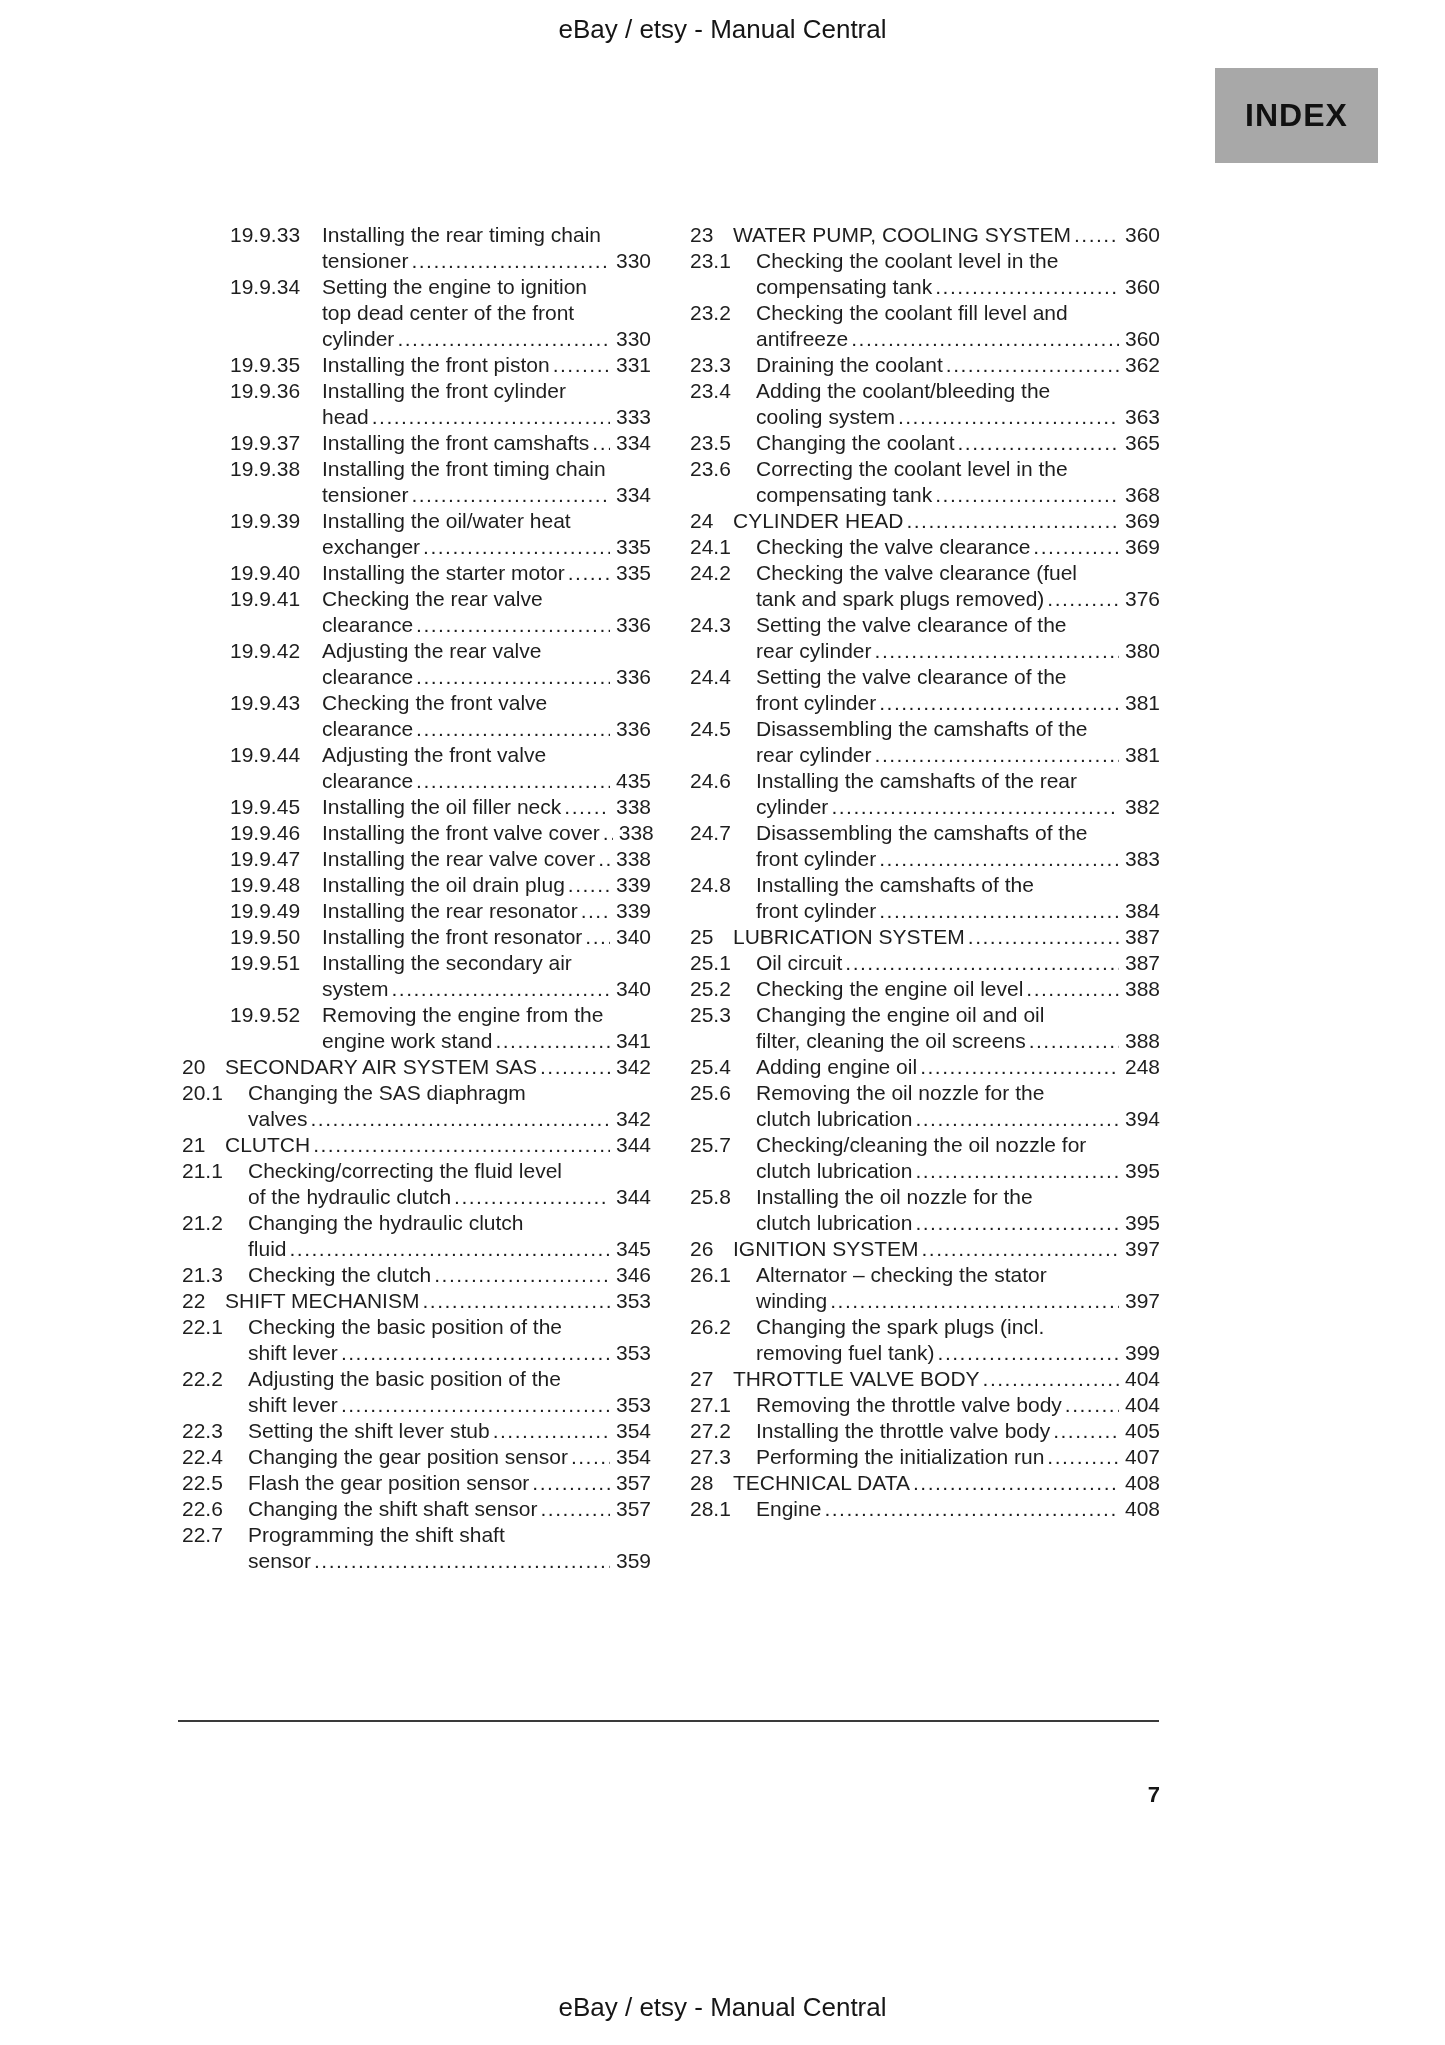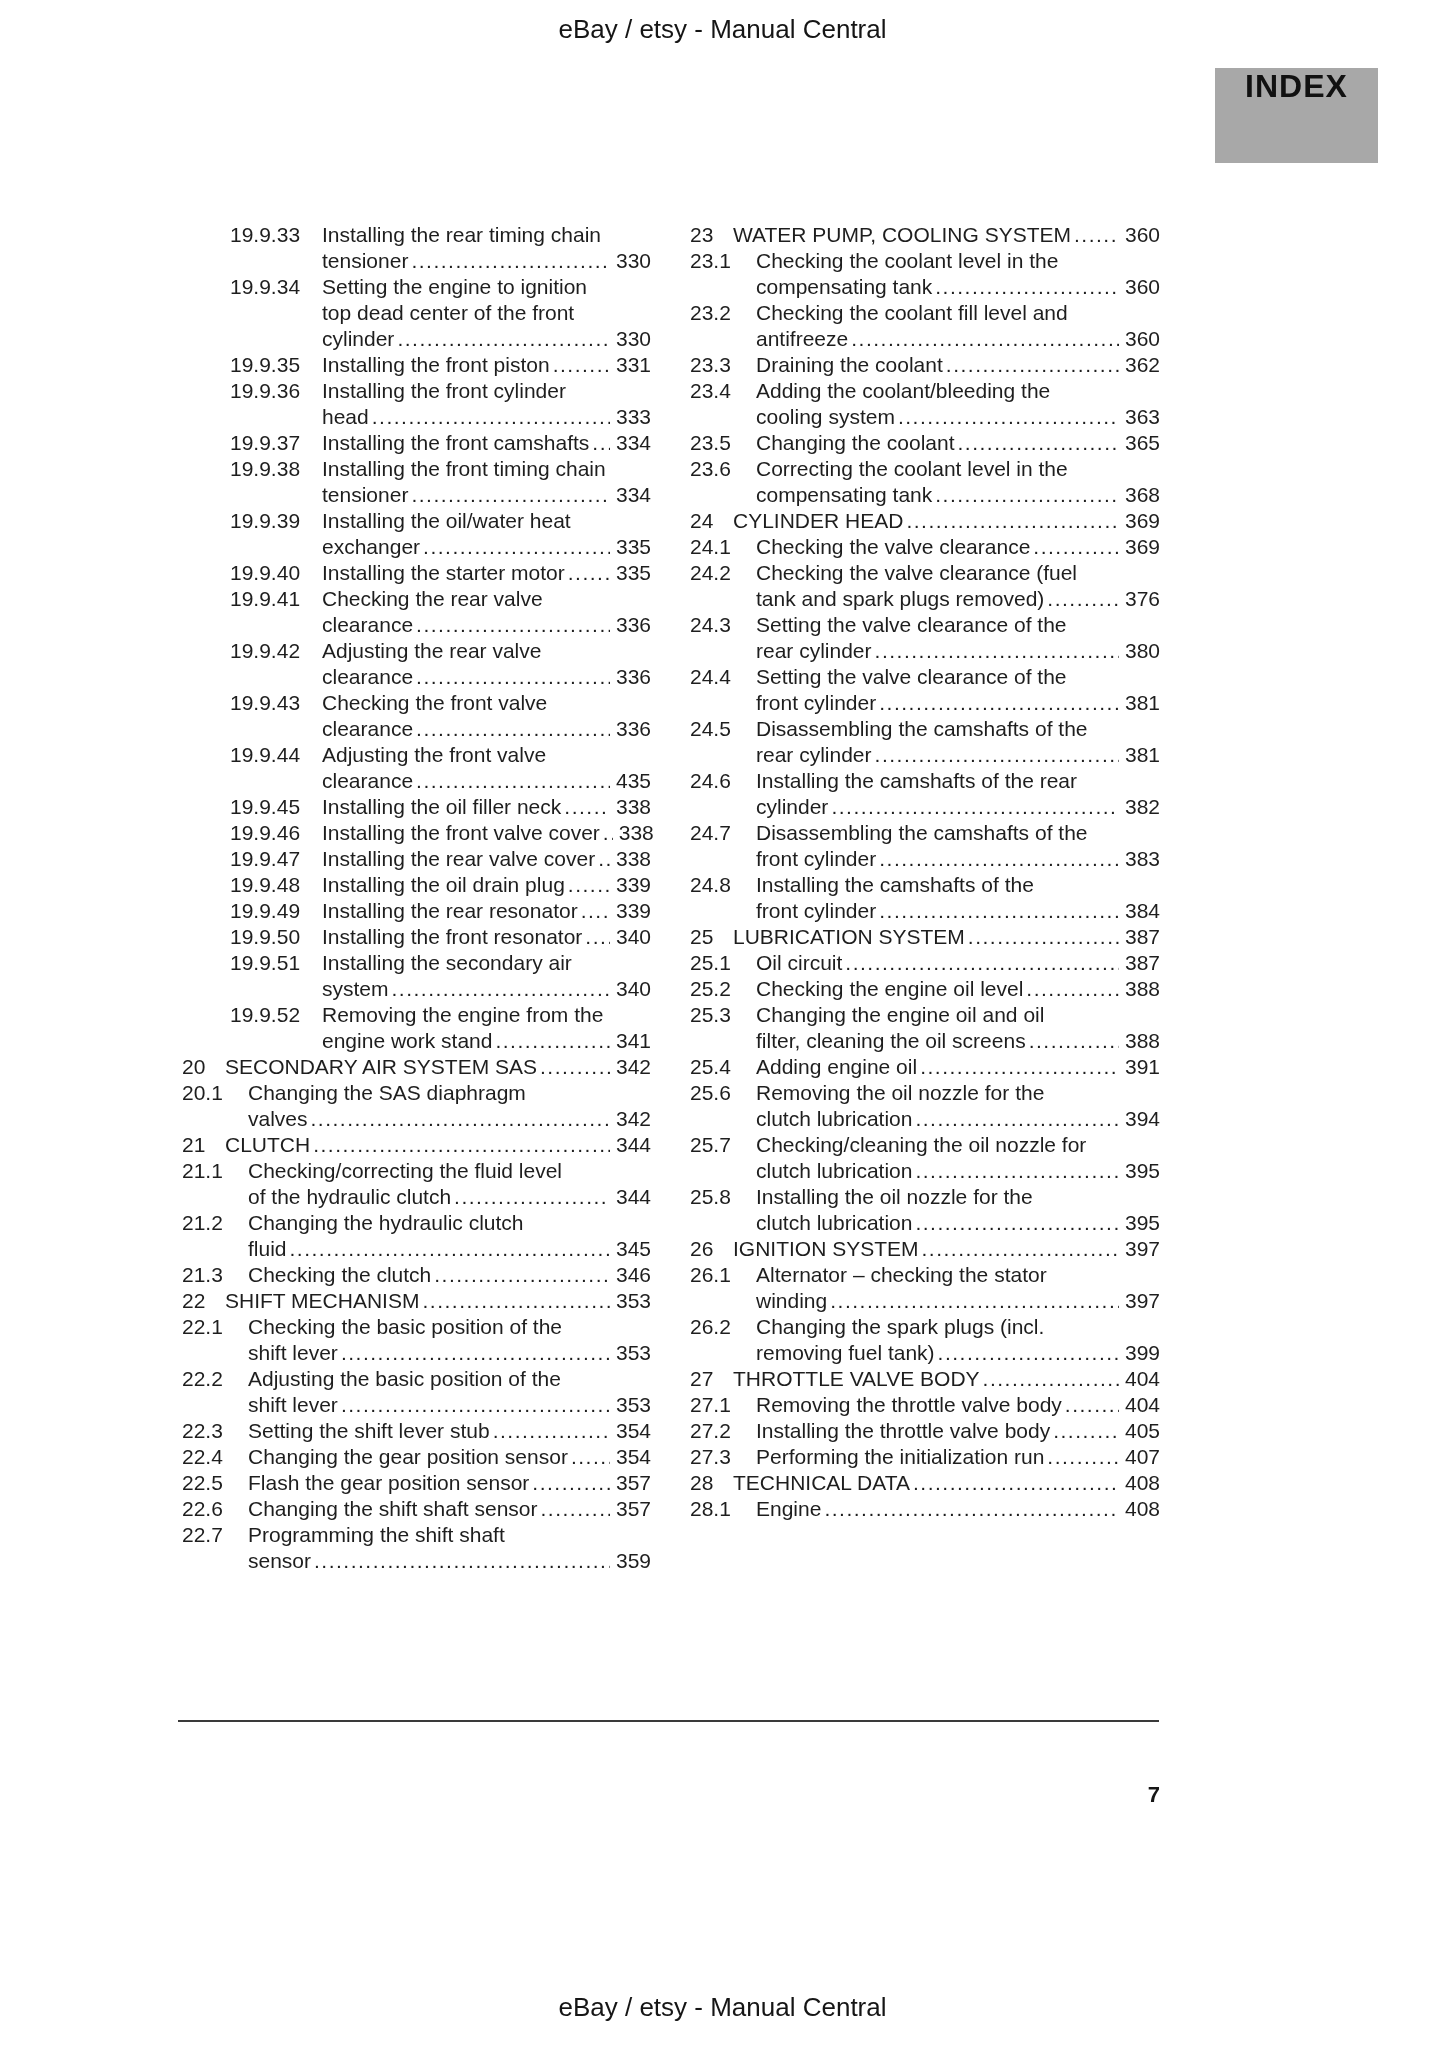--- a/index.html
+++ b/index.html
@@ -16,21 +16,21 @@
     position:absolute;top:14px;left:0;width:1445px;text-align:center;
     font-size:26px;letter-spacing:0;color:#151515;
   }
   .page-footer{
     position:absolute;top:1992px;left:0;width:1445px;text-align:center;
     font-size:26px;color:#151515;
   }
   .index-badge{
     position:absolute;left:1215px;top:68px;width:163px;height:95px;
     background:var(--index-bg);
-    display:flex;justify-content:center;
+    display:flex;align-items:center;justify-content:center;
   }
   .index-badge .label{
     font-weight:bold;font-size:32px;letter-spacing:1px;color:var(--index-fg);
     font-family:"Liberation Sans", sans-serif;
   }
   .toc-col{
     position:absolute;top:222px;
     display:flex;flex-direction:column;
     font-size:21px;line-height:26px;
   }
@@ -644,21 +644,21 @@
           <span class="pagenum">388</span>
         </div>
       </div>
     </div>
     <div class="entry sub">
       <span class="num">25.4</span>
       <div class="etext">
         <div class="eline last">
           <span class="t">Adding engine oil</span>
           <span class="dots"></span>
-          <span class="pagenum">391</span>
+          <span class="pagenum">248</span>
         </div>
       </div>
     </div>
     <div class="entry sub">
       <span class="num">25.6</span>
       <div class="etext">
         <div class="eline">Removing the oil nozzle for the</div>
         <div class="eline last">
           <span class="t">clutch lubrication</span>
           <span class="dots"></span>

